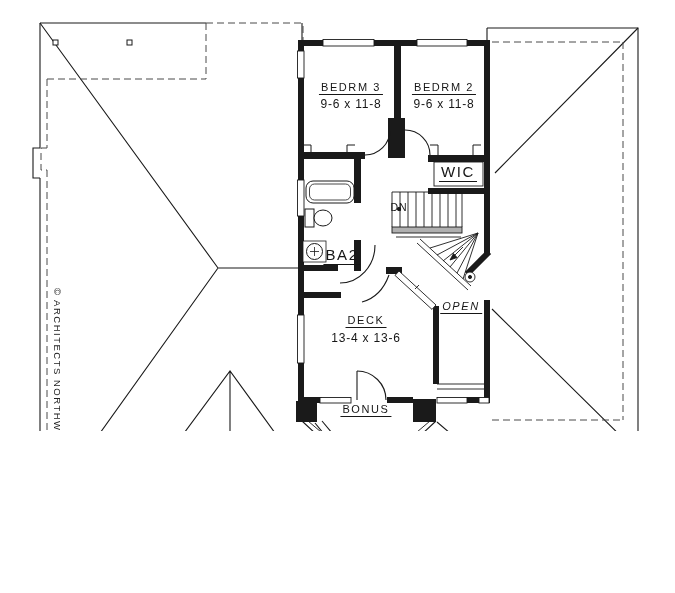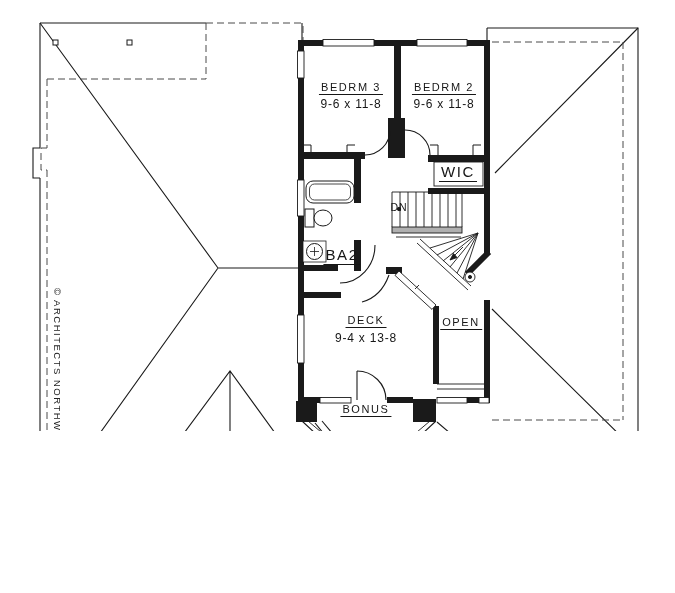--- a/index.html
+++ b/index.html
@@ -168,23 +168,23 @@
 
   <div class="lbl small" style="left:342px;top:246px;">
     <span class="u">BA2</span>
   </div>
 
   <div class="lbl dn" style="left:381px;top:201px;">DN</div>
 
   <div class="lbl" style="left:366px;top:314px;">
     <span class="u">DECK</span>
   </div>
-  <div class="lbl dims" style="left:366px;top:331px;">9-4 x 13-8</div>
+  <div class="lbl dims" style="left:366px;top:331px;">13-4 x 13-6</div>
 
-  <div class="lbl" style="left:461px;top:316px;">
+  <div class="lbl" style="left:461px;top:300px;font-style:italic;">
     <span class="u">OPEN</span>
   </div>
 
   <div class="lbl" style="left:366px;top:403px;">
     <span class="u">BONUS</span>
   </div>
 
   <div class="copyright">© ARCHITECTS NORTHWEST INC.</div>
 
 </div>

